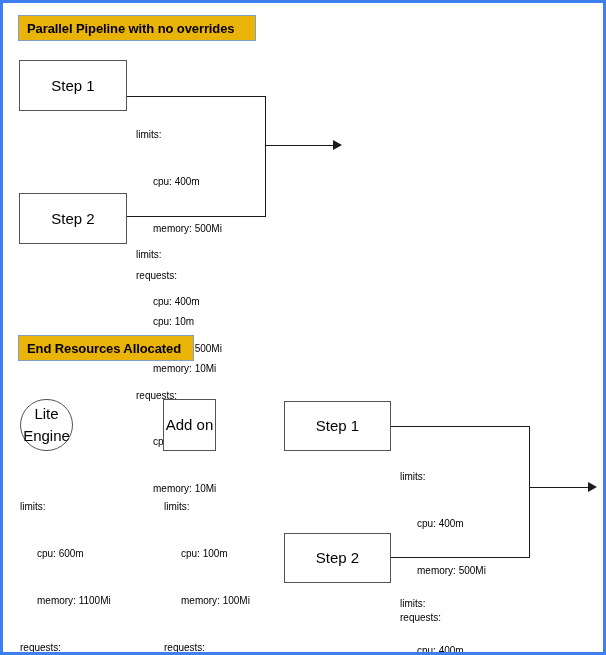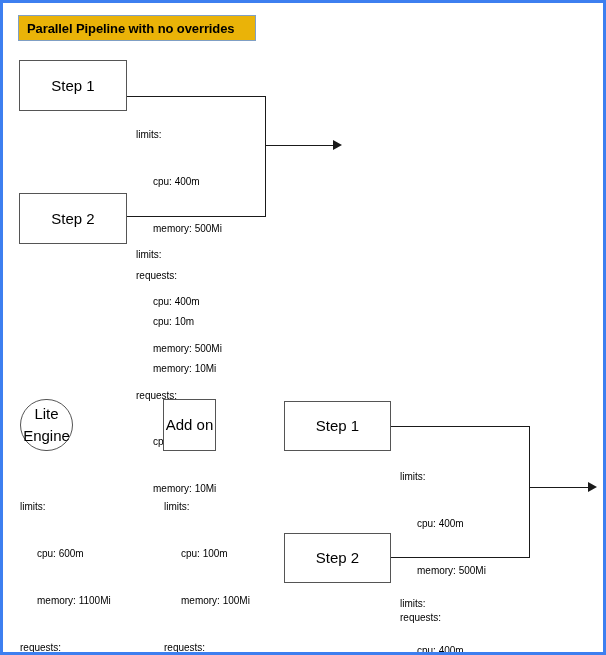--- a/index.html
+++ b/index.html
@@ -117,20 +117,21 @@
 
   <div class="spec" style="left:133px; top:213px;">
     <span class="hdr">limits:</span>
     <span class="ind">cpu: 400m</span>
     <span class="ind">memory: 500Mi</span>
     <span class="hdr">requests:</span>
     <span class="ind">cpu: 10m</span>
     <span class="ind">memory: 10Mi</span>
   </div>
 
+  <div class="banner" style="left:15px; top:332px; width:176px; height:26px;">End Resources Allocated</div>
 
   <div class="box" style="left:17px; top:396px; width:53px; height:52px;border-radius:26px;">
     <span style="white-space:pre-line;">Lite
 Engine</span>
   </div>
 
   <div class="box" style="left:160px; top:396px; width:53px; height:52px;">
     <span>Add on</span>
   </div>
 

